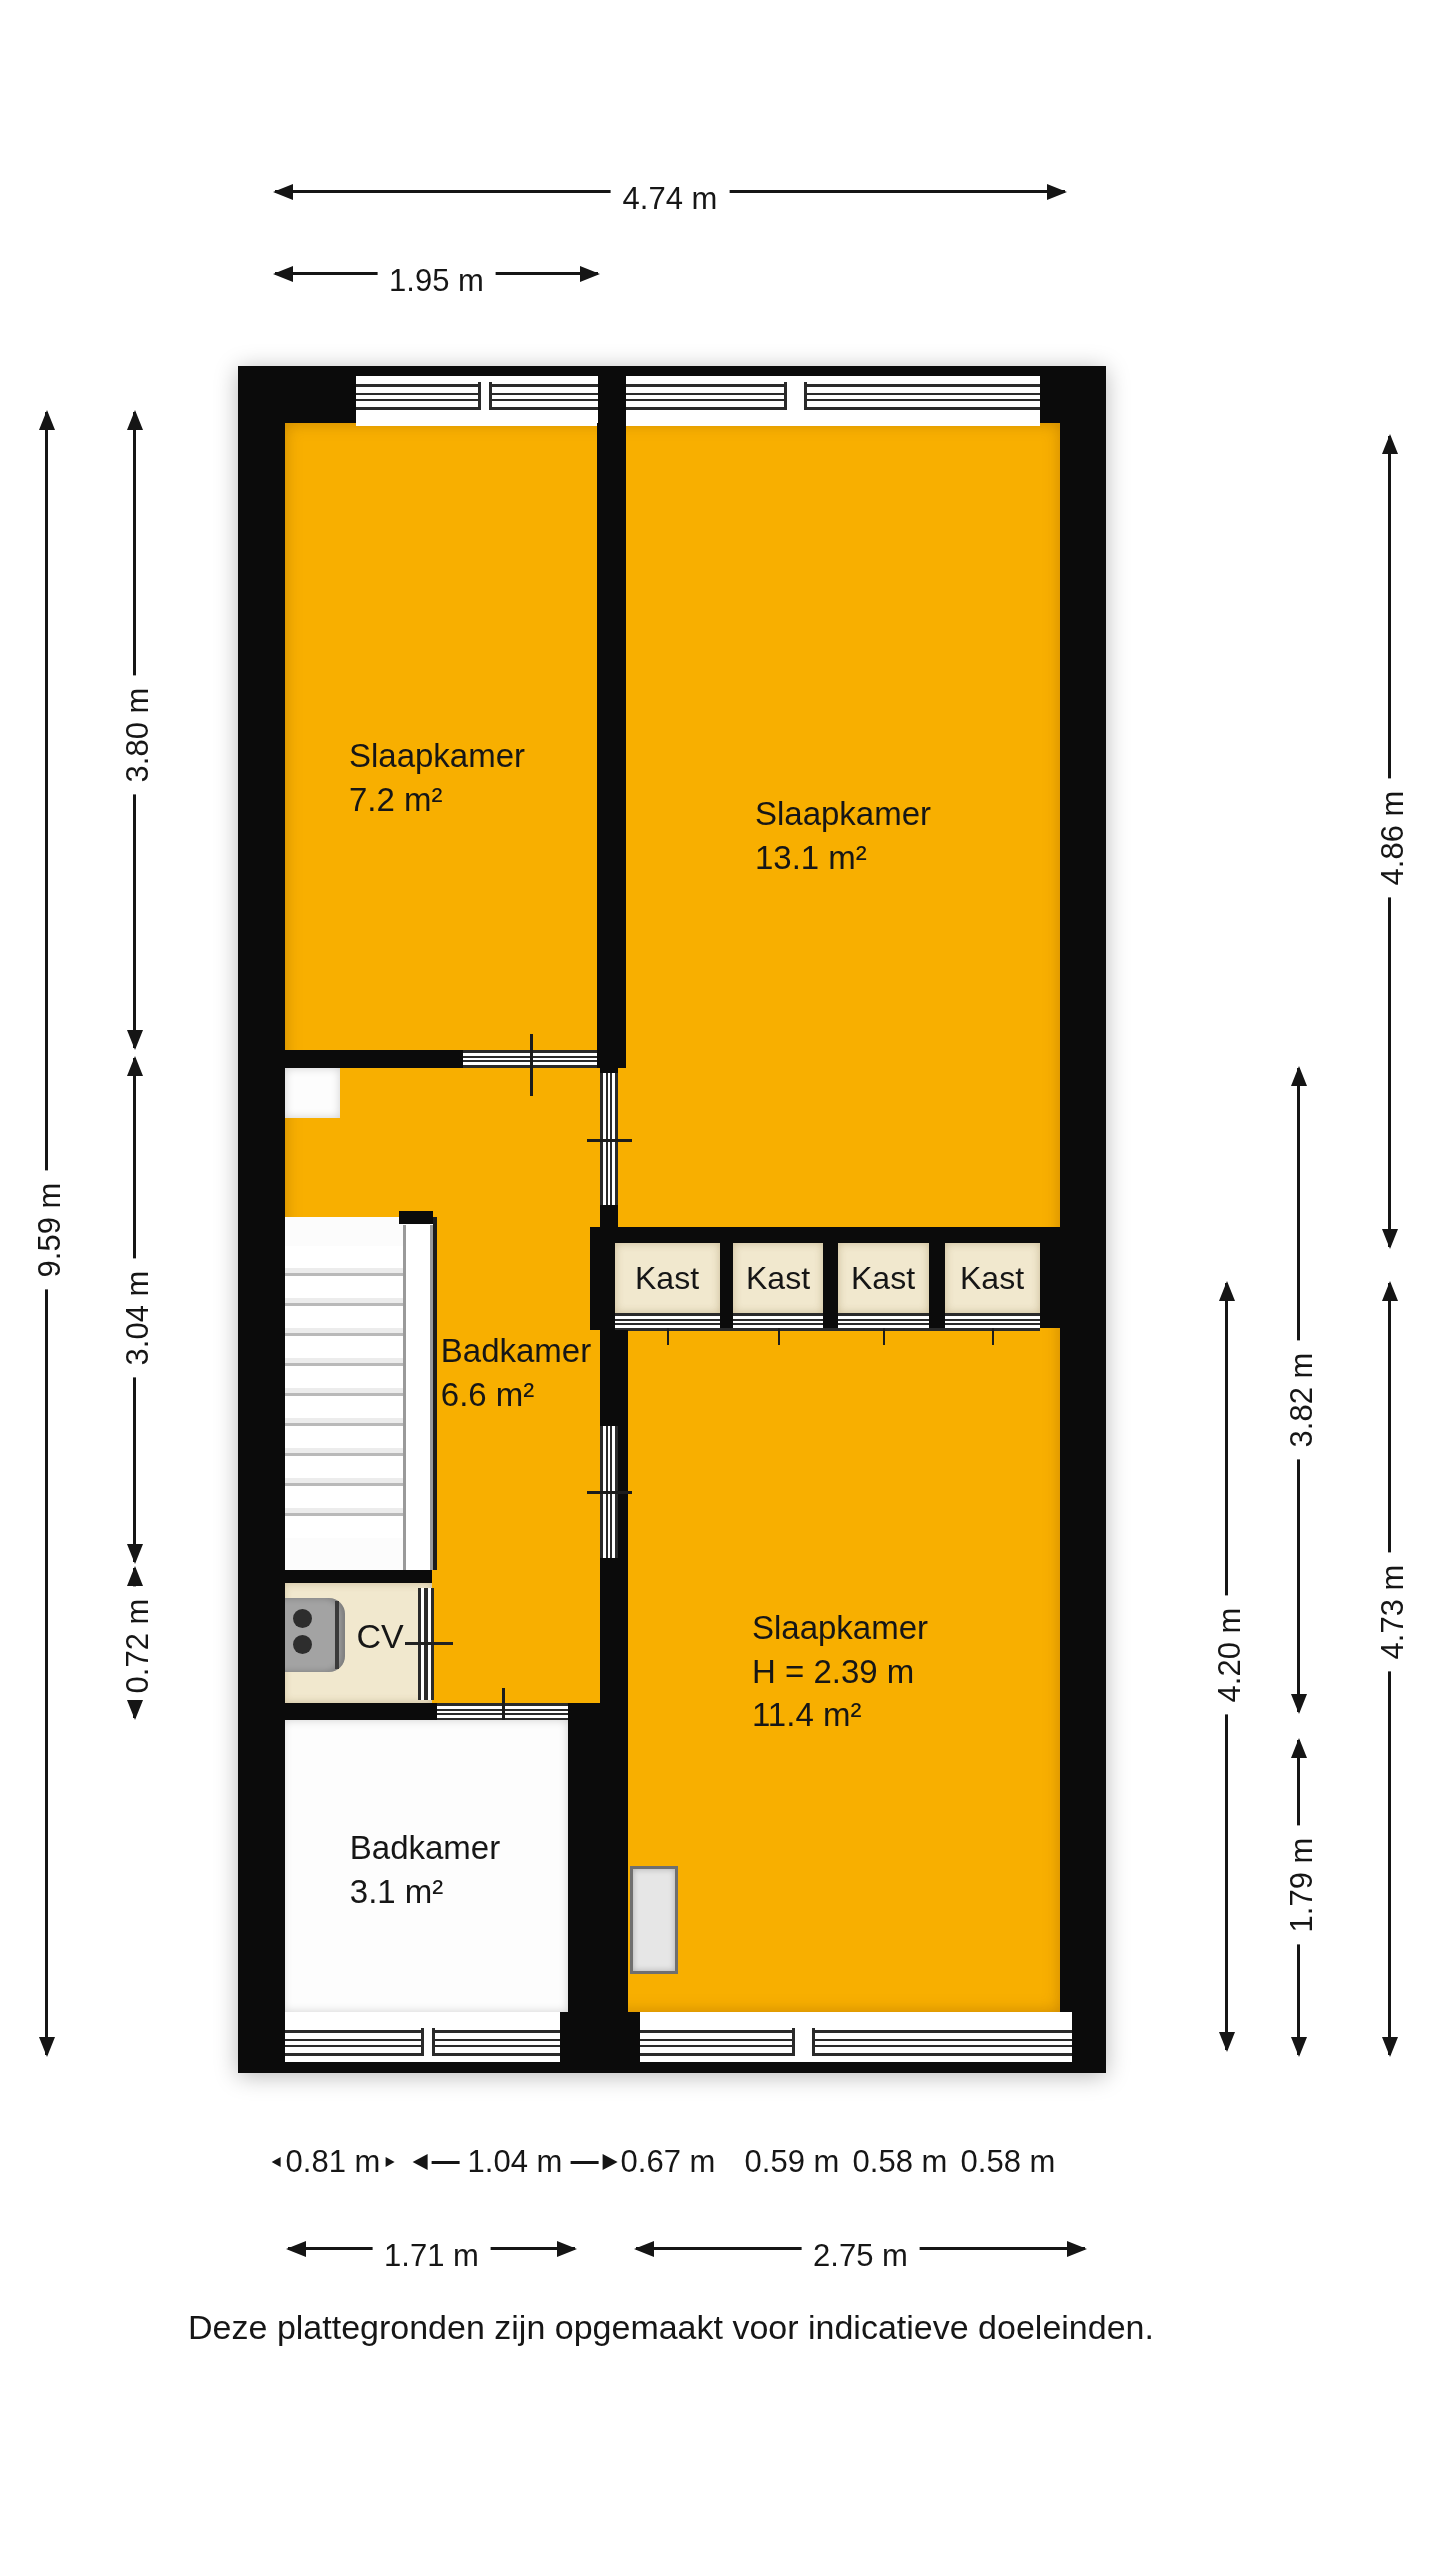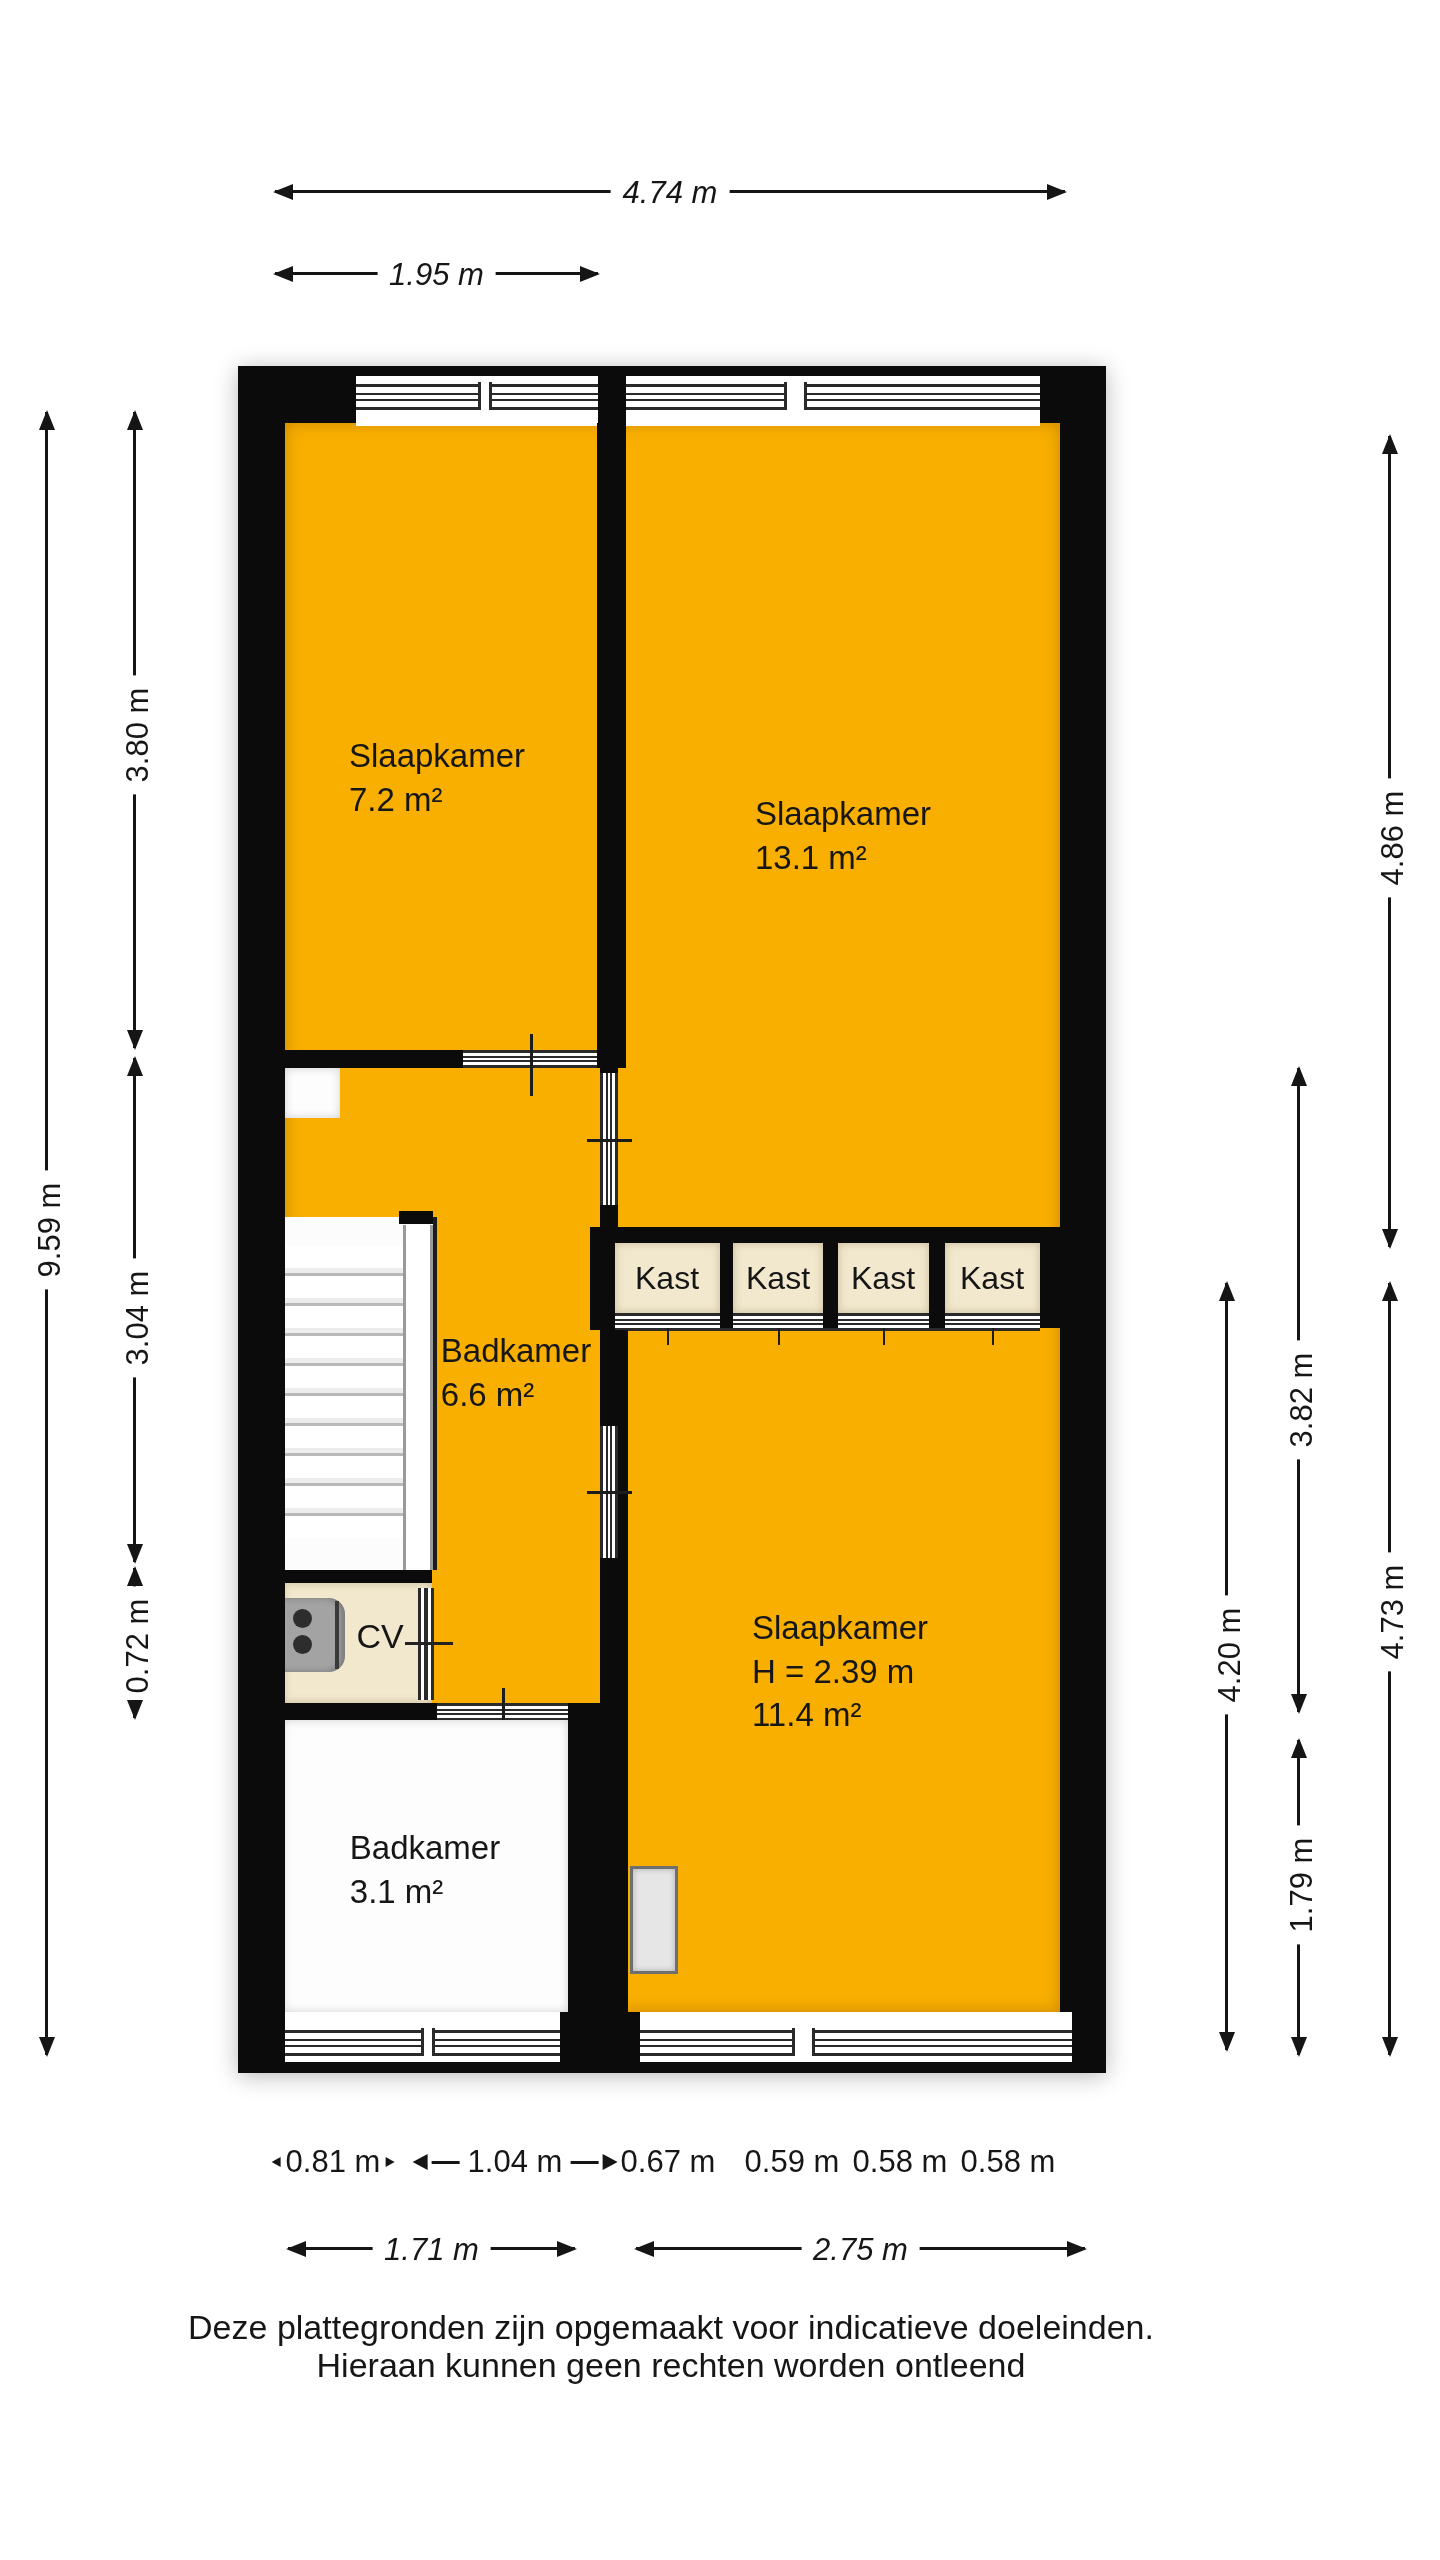--- a/index.html
+++ b/index.html
@@ -9,22 +9,22 @@
   .dim-h{position:absolute;height:0;border-top:3px solid #151515;}
   .dim-h::before{content:"";position:absolute;left:-2px;top:-9px;
     border-top:8px solid transparent;border-bottom:8px solid transparent;border-right:20px solid #151515;}
   .dim-h::after{content:"";position:absolute;right:-2px;top:-9px;
     border-top:8px solid transparent;border-bottom:8px solid transparent;border-left:20px solid #151515;}
   .dim-v{position:absolute;width:0;border-left:3px solid #151515;}
   .dim-v::before{content:"";position:absolute;top:-2px;left:-9px;
     border-left:8px solid transparent;border-right:8px solid transparent;border-bottom:20px solid #151515;}
   .dim-v::after{content:"";position:absolute;bottom:-2px;left:-9px;
     border-left:8px solid transparent;border-right:8px solid transparent;border-top:20px solid #151515;}
-  .dlbl{position:absolute;left:50%;top:0;transform:translate(-50%,-50%);
-    background:#fff;padding:2px 12px;font-size:31px;white-space:nowrap;font-style:italic;}
+  .dlbl{position:absolute;left:50%;top:6px;transform:translate(-50%,-50%);
+    background:#fff;padding:2px 12px;font-size:31px;white-space:nowrap;}
   .dlbl-v{position:absolute;left:2px;transform:translate(-50%,-50%) rotate(-90deg);
     background:#fff;padding:2px 12px;font-size:31px;white-space:nowrap;}
   
   .building{position:absolute;left:238px;top:366px;width:868px;height:1707px;
     background:#0b0b0b;box-shadow:0 3px 22px rgba(0,0,0,.28);}
   .interior{position:absolute;left:47px;top:57px;width:775px;height:1589px;
     background:#F8AF00;box-shadow:inset 0 0 16px rgba(125,70,0,.38);}
   .wall{position:absolute;background:#0b0b0b;}
   .whiteroom{position:absolute;background:#fdfdfd;box-shadow:inset 0 0 10px rgba(0,0,0,.18);}
   .cream{position:absolute;background:#F1E8CE;box-shadow:inset 0 0 8px rgba(110,80,20,.30);}
@@ -241,14 +241,13 @@
   </div>
 
   <div class="dim-h" style="left:288px;top:2247px;width:287px;">
     <span class="dlbl">1.71 m</span>
   </div>
   <div class="dim-h" style="left:636px;top:2247px;width:449px;">
     <span class="dlbl">2.75 m</span>
   </div>
 
   <div class="footer" style="top:2308px;">Deze plattegronden zijn opgemaakt voor indicatieve doeleinden.</div>
-  <div class="footer" style="top:2346px;">Hieraan kunnen geen rechten worden ontleend</div>
 </div>
 
 </body></html>

